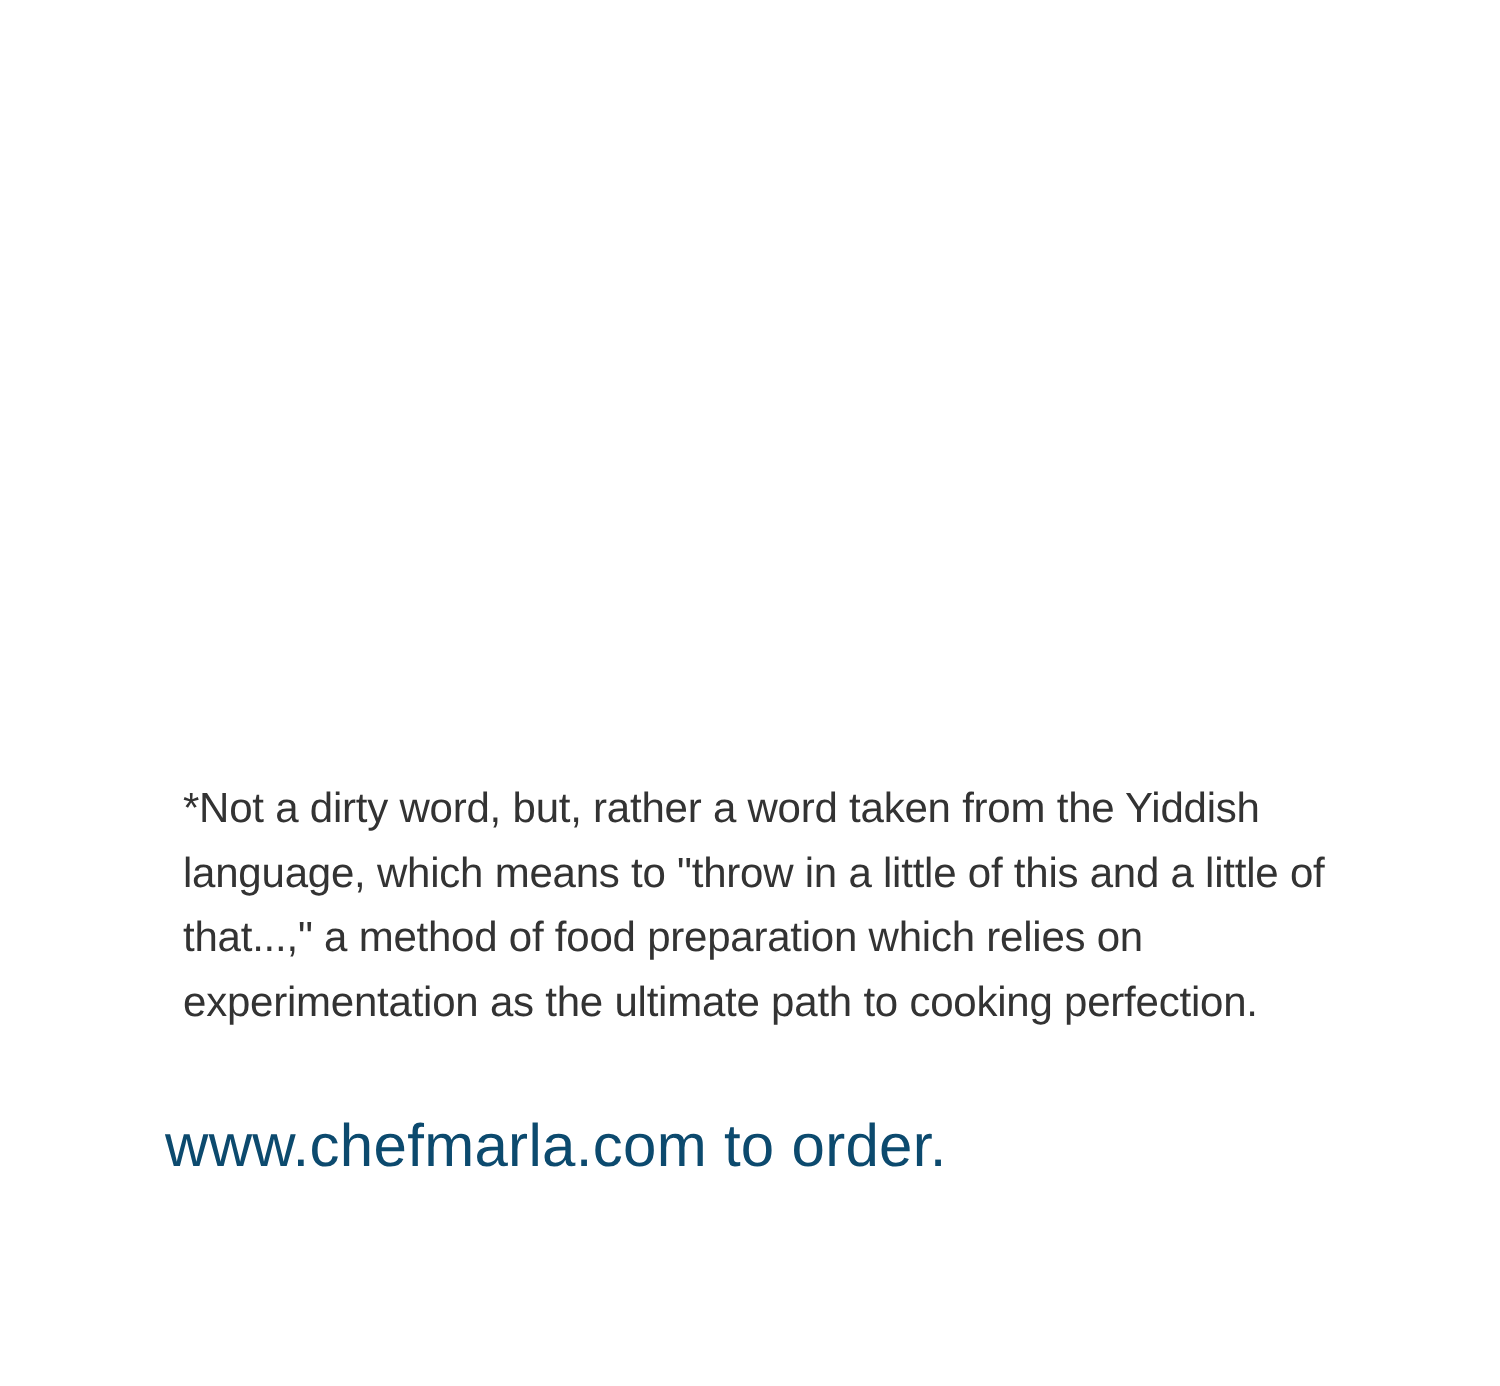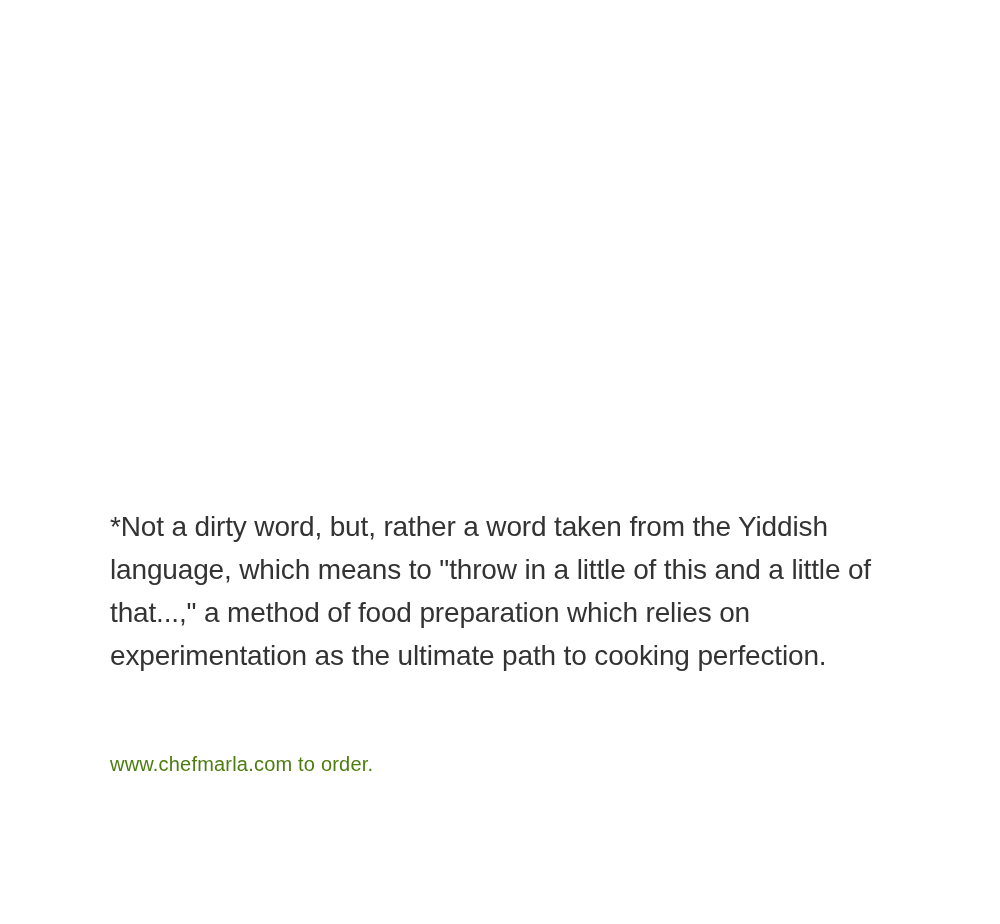--- a/index.html
+++ b/index.html
@@ -46,32 +46,32 @@
     position: absolute;
     left: 110px;
     top: 505px;
     width: 820px;
   }
   .footnote-paragraph {
     font-size: 28px;
     line-height: 43px;
     color: #333333;
     letter-spacing: -0.15px;
-    margin: 0;
+    margin: 12px;
   }
 
   
   .website-line {
     position: absolute;
     left: 110px;
     top: 742px;
     width: 820px;
-    font-size: 20px;
+    font-size: 40px;
     line-height: 44px;
-    color: #4d7c0f;
+    color: #0c4a6e;
     letter-spacing: 0.2px;
   }
 </style>
 </head>
 <body>
 
 <div class="page">
 
 
   <div class="footnote-block">

